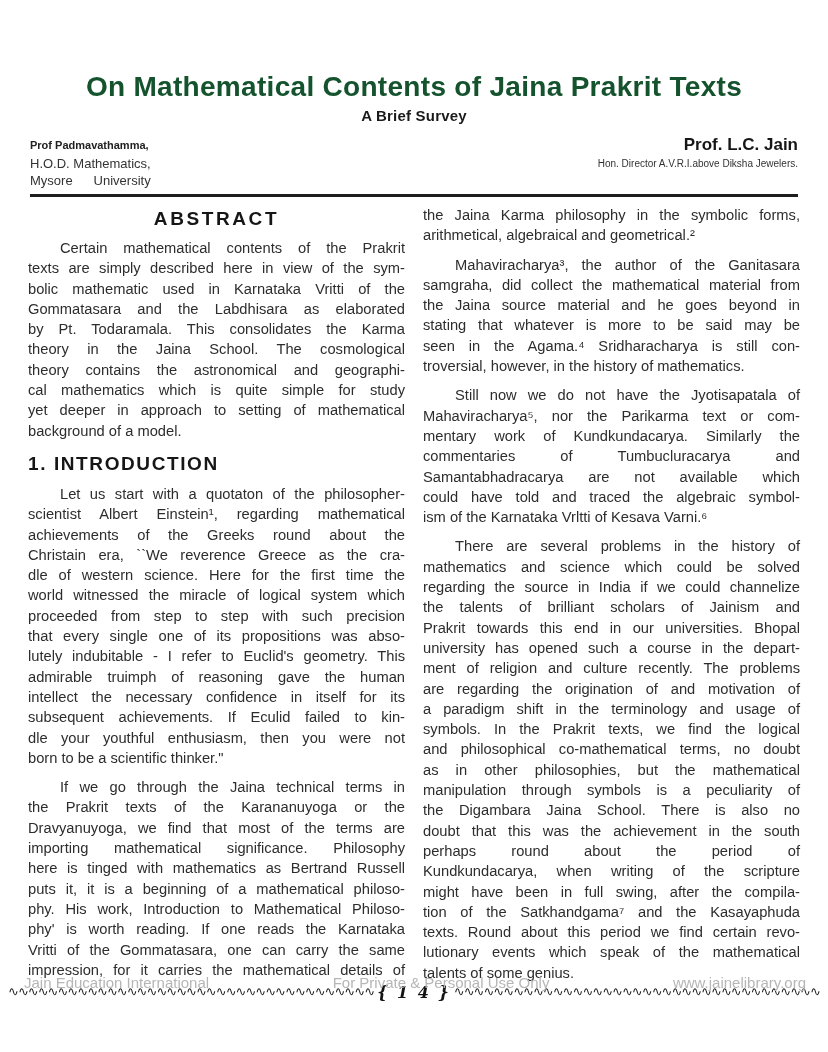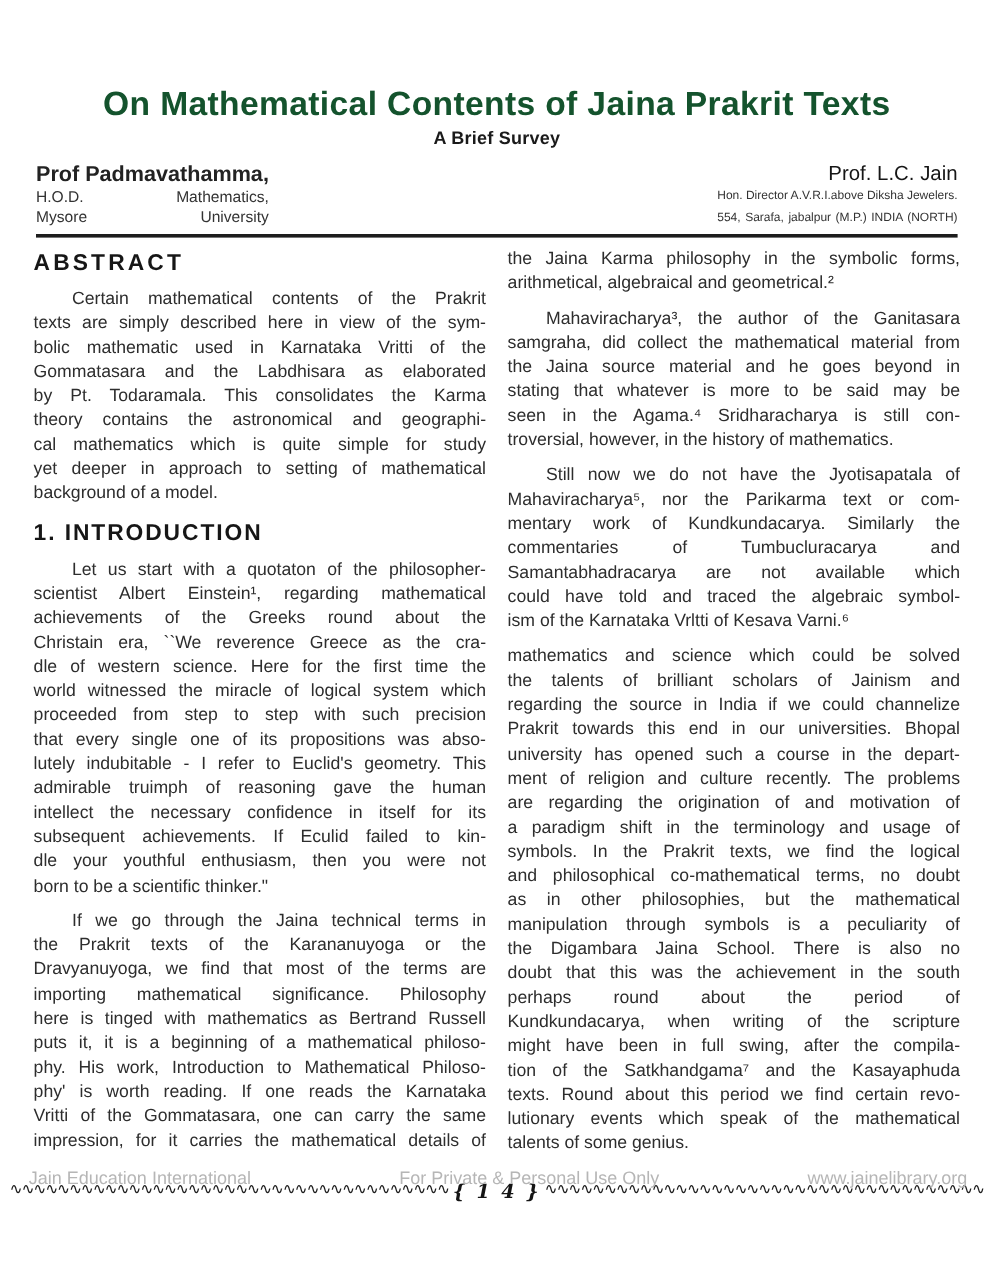--- a/index.html
+++ b/index.html
@@ -16,34 +16,34 @@
   .header { padding:72px 30px 0 30px; }
   .title {
     text-align:center; font-size:28px; font-weight:bold;
     letter-spacing:.3px; color:#14532d; line-height:30px;
   }
   .subtitle {
     text-align:center; font-size:15px; font-weight:bold;
     color:#1a1a1a; margin-top:4px; line-height:19px; letter-spacing:.2px;
   }
   .authors { display:flex; justify-content:space-between; margin-top:10px; }
-  .author-left .name { font-size:18px; font-weight:bold; line-height:20px; color:#222; }
+  .author-left .name { font-size:11px; font-weight:bold; line-height:20px; color:#222; }
   .author-left .line { font-size:13px; line-height:17px; color:#333; }
   .author-right { text-align:right; }
-  .author-right .name { font-size:17px; font-weight:normal; line-height:20px; color:#161616; }
+  .author-right .name { font-size:17px; font-weight:bold; line-height:20px; color:#161616; }
   .author-right .line { font-size:10px; line-height:17.5px; color:#333; }
   .rule { height:3px; background:#1d1d1d; margin-top:5px; }
   
   .columns { display:flex; gap:18px; padding:8px 28px 0 28px; }
   .col { flex:1; min-width:0; }
   .heading {
     font-size:19px; font-weight:bold; color:#161616;
     letter-spacing:2px; line-height:24px;
   }
-  .heading.abstract { margin:2px 0 7px 0; letter-spacing:2.6px; }
+  .heading.abstract { margin:2px 0 7px 0; letter-spacing:2.6px;text-align:center; }
   .heading.intro { margin:11px 0 8px 0; letter-spacing:1.6px; }
   .para { margin-bottom:9px; }
   .para:last-child { margin-bottom:0; }
   .line {
     font-size:14.7px; line-height:20.3px;
     text-align:justify; text-align-last:justify;
     color:#2d2d2d;
   }
   .line.indent { padding-left:32px; }
   .line.last { text-align-last:left; }
@@ -78,36 +78,36 @@
     <div class="subtitle">A Brief Survey</div>
     <div class="authors">
       <div class="author-left">
         <div class="name">Prof Padmavathamma,</div>
         <div class="line">H.O.D. Mathematics,</div>
         <div class="line">Mysore University</div>
       </div>
       <div class="author-right">
         <div class="name">Prof.  L.C. Jain</div>
         <div class="line">Hon. Director A.V.R.I.above Diksha Jewelers.</div>
-        <div class="line">554, Sarafa, jabalpur (M.P.) INDIA  (NORTH)</div>
       </div>
     </div>
     <div class="rule"></div>
   </div>
 
   <div class="columns">
     <div class="col">
       <div class="heading abstract">ABSTRACT</div>
       <div>
           <div class="para">
             <div class="line indent">Certain mathematical contents of the Prakrit</div>
             <div class="line">texts are simply described here in view of the sym-</div>
             <div class="line">bolic mathematic used in Karnataka Vritti of the</div>
             <div class="line">Gommatasara and the Labdhisara as elaborated</div>
             <div class="line">by Pt. Todaramala. This consolidates the Karma</div>
+            <div class="line">theory in the Jaina School. The cosmological</div>
             <div class="line">theory contains the astronomical and geographi-</div>
             <div class="line">cal mathematics which is quite simple for study</div>
             <div class="line">yet deeper in approach to setting of mathematical</div>
             <div class="line last">background of a model.</div>
           </div>
         </div>
       <div class="heading intro">1. INTRODUCTION</div>
       <div>
           <div class="para">
             <div class="line indent">Let us start with a quotaton of the philosopher-</div>
@@ -156,23 +156,24 @@
           <div class="para">
             <div class="line indent">Still now we do not have the Jyotisapatala of</div>
             <div class="line">Mahaviracharya⁵, nor the Parikarma text or com-</div>
             <div class="line">mentary work of Kundkundacarya. Similarly the</div>
             <div class="line">commentaries of Tumbucluracarya and</div>
             <div class="line">Samantabhadracarya are not available which</div>
             <div class="line">could have told and traced the algebraic symbol-</div>
             <div class="line last">ism of the Karnataka Vrltti of Kesava Varni.⁶</div>
           </div>
           <div class="para">
+            <div class="line indent">There are several problems in the history of</div>
             <div class="line">mathematics and science which could be solved</div>
+            <div class="line">regarding the source in India if we could channelize</div>
             <div class="line">the talents of brilliant scholars of Jainism and</div>
-            <div class="line">regarding the source in India if we could channelize</div>
             <div class="line">Prakrit towards this end in our universities. Bhopal</div>
             <div class="line">university has opened such a course in the depart-</div>
             <div class="line">ment of religion and culture recently. The problems</div>
             <div class="line">are regarding the origination of and motivation of</div>
             <div class="line">a paradigm shift in the terminology and usage of</div>
             <div class="line">symbols. In the Prakrit texts, we find the logical</div>
             <div class="line">and philosophical co-mathematical terms, no doubt</div>
             <div class="line">as in other philosophies, but the mathematical</div>
             <div class="line">manipulation through symbols is a peculiarity of</div>
             <div class="line">the Digambara Jaina School. There is also no</div>

